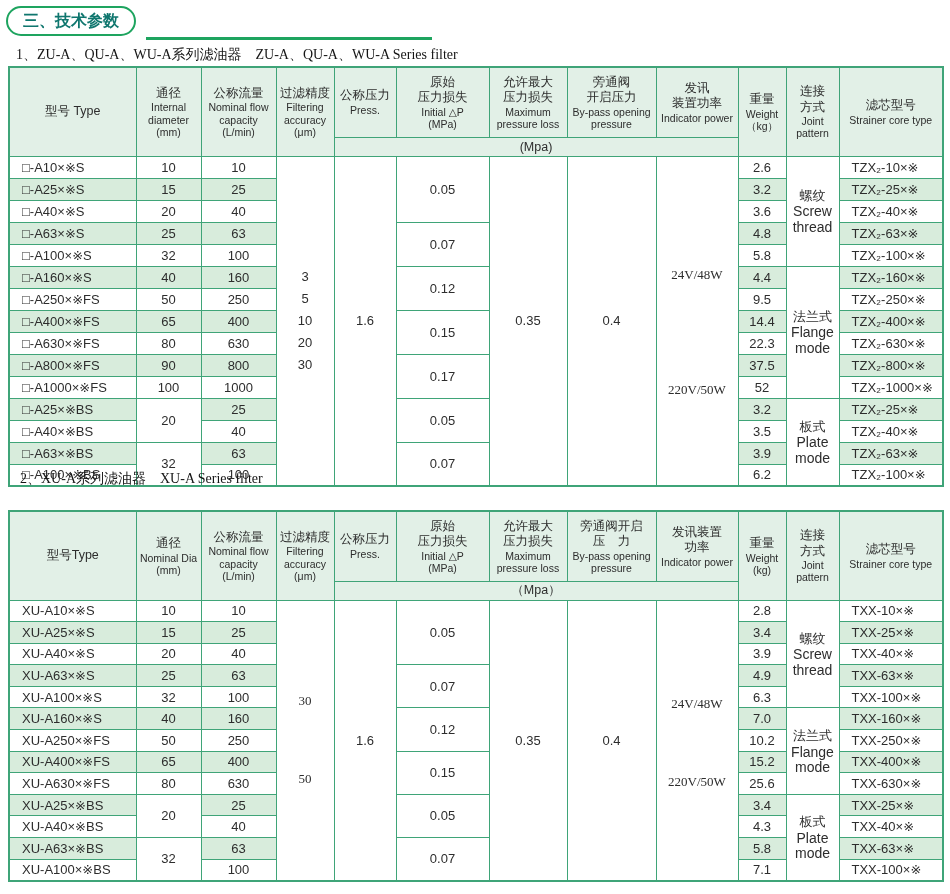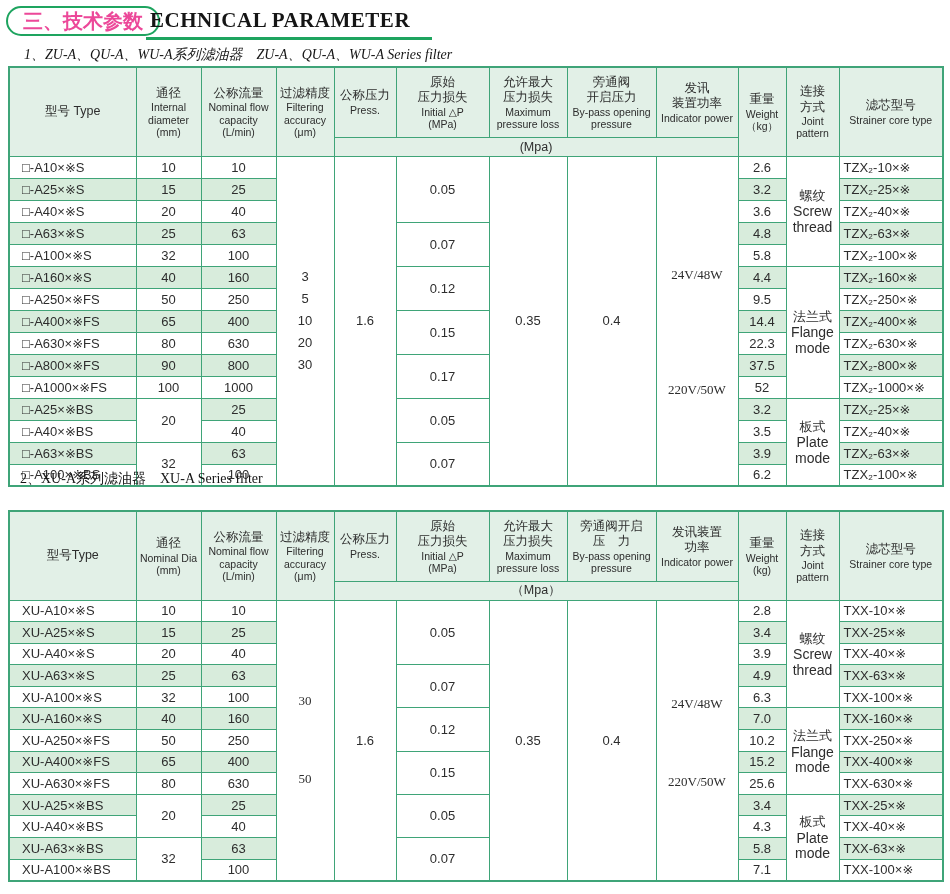--- a/index.html
+++ b/index.html
@@ -1,62 +1,61 @@
 <!DOCTYPE html>
 <html><head>
 <meta charset="utf-8">
 <style>
   html,body{margin:0;padding:0;background:#fff;}
   .page{position:relative;width:950px;height:894px;background:#ffffff;overflow:hidden;
         font-family:"Liberation Sans","DejaVu Sans",sans-serif;color:#222;}
 
   
   .pill{position:absolute;left:6px;top:6px;height:26px;line-height:26px;padding:0 15px;
-        border:2px solid #1ea45f;border-radius:16px;font-weight:bold;font-size:20px;color:#ec4899;text-align:right;}
+        border:2px solid #1ea45f;border-radius:16px;font-weight:bold;font-size:16px;color:#0f766e;text-align:right;}
   .entitle{position:absolute;left:150px;top:8px;font-family:"Liberation Serif","DejaVu Serif",serif;
         font-weight:bold;font-size:21px;letter-spacing:0.5px;color:#151515;}
   .underline{position:absolute;left:146px;top:37px;width:286px;height:3px;background:#1ea45f;}
   .slabel{position:absolute;font-family:"Liberation Serif","DejaVu Serif",serif;font-size:14px;color:#151515;}
-  #s1{left:24px;top:46px;font-style:italic;} #s2{left:20px;top:470px;}
+  #s1{left:16px;top:46px;} #s2{left:20px;top:470px;}
   .slabel .en{margin-left:14px;}
 
   
   table{border-collapse:collapse;table-layout:fixed;position:absolute;left:8px;background:#fff;
         border:2px solid #3fa478;}
   #t1{top:66px;} #t2{top:510px;}
   td{border:1px solid #3fa478;text-align:center;vertical-align:middle;font-size:13px;
      color:#2d2d2d;padding:0;overflow:hidden;}
   thead td{background:#e2f0e7;}
   tr.h1{height:70px;} tr.h2{height:19px;}
   #t1 tbody tr{height:22px;margin-top:9px;} #t2 tbody tr{height:21.6px;}
   #t1 tbody tr:nth-child(even) td, #t2 tbody tr:nth-child(even) td{background:#d8ecdc;}
   td.mc{background:#fff !important;}
   .hz{font-size:12.5px;line-height:1.25;}
   .he{font-size:10.5px;line-height:1.15;}
   .mpa{font-size:12.5px;}
   .type{text-align:left;padding-left:12px;}
-  .core{text-align:left;padding-left:4px;}
+  .core{text-align:left;padding-left:12px;}
   .rel{position:relative;font-family:Liberation Serif, serif;}
   .pow,.accv{position:absolute;left:0;width:100%;transform:translateY(-50%);}
   #t1 .p1{top:36%;} #t1 .p2{top:71%;}
   #t2 .p1{top:37%;} #t2 .p2{top:65%;}
   #t2 .a1{top:36%;} #t2 .a2{top:64%;}
   .accstack span{display:block;line-height:22px;}
   .jz{font-size:13px;line-height:1.35;}
   .je{font-size:14px;line-height:1.1;}
 </style>
 </head>
 <body>
 
 <div class="page">
 
   <div class="pill">
     <span>三、技术参数</span>
   </div>
-  <div class="entitle">ECHNICAL PARAMETER</div>
   <div class="underline"></div>
 
   <div class="slabel" id="s1">
     <span>1、ZU-A、QU-A、WU-A系列滤油器</span><span class="en">ZU-A、QU-A、WU-A Series filter</span>
   </div>
 
   <table id="t1">
     <colgroup>
       <col style="width:127px">
         <col style="width:65px">

